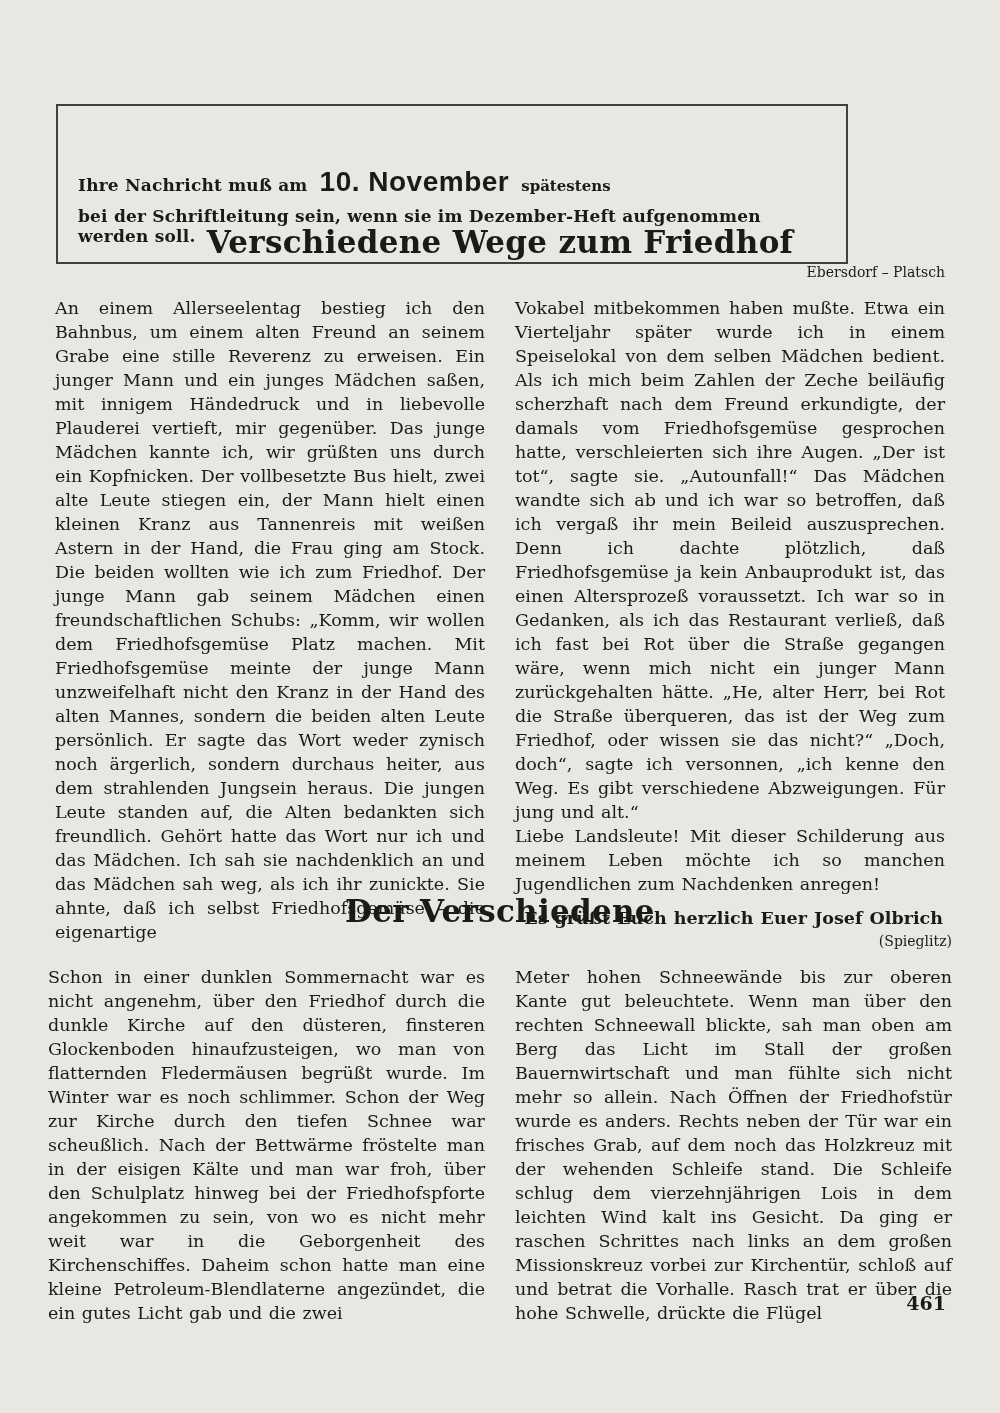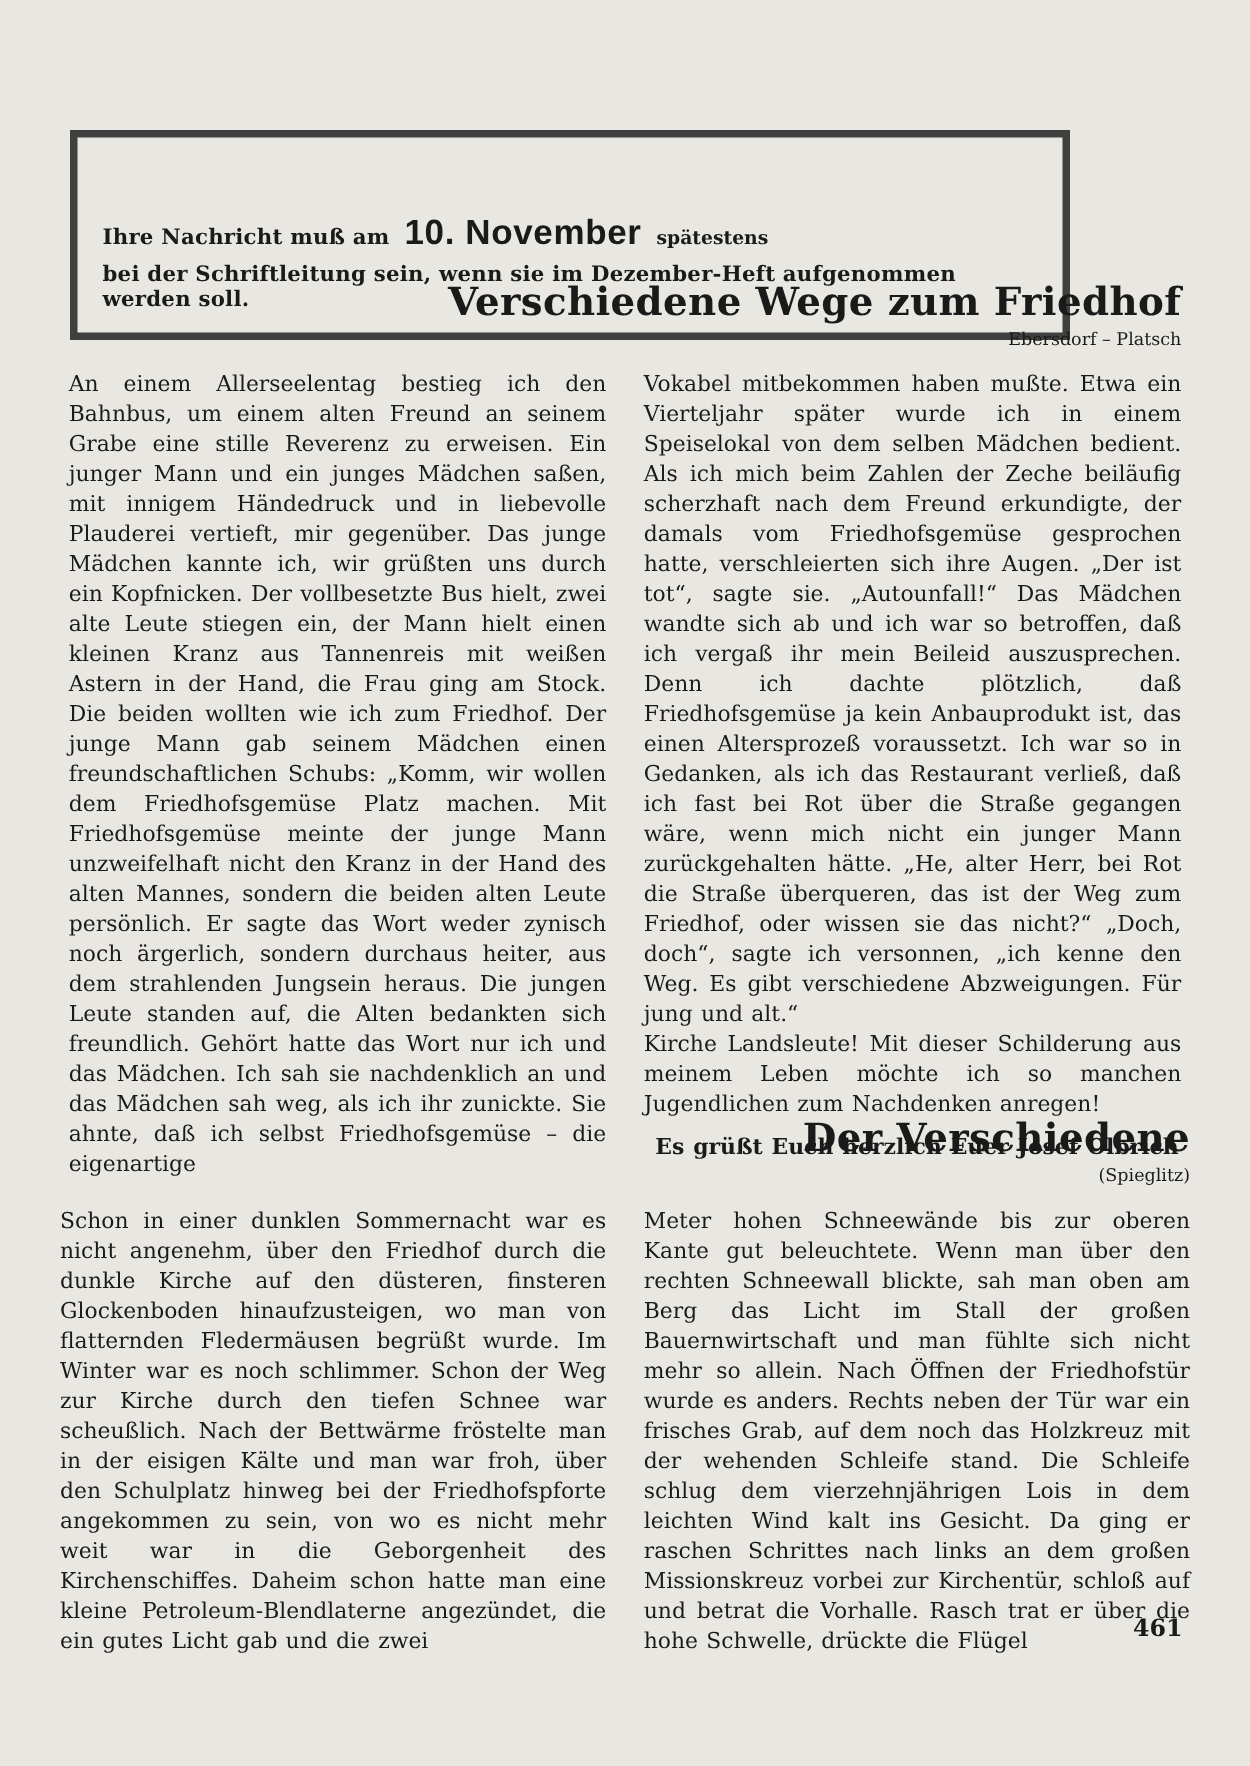--- a/index.html
+++ b/index.html
@@ -19,21 +19,21 @@
     width: 1000px;
     height: 1413px;
   }
 
   
   .notice-box {
     position: absolute;
     left: 56px;
     top: 104px;
     width: 748px;
-    border: 6px solid #404040;
+    border: 2px solid #404040;
     padding: 14px 20px 16px 20px;
     background: transparent;
   }
   .notice-line1 {
     display: flex;
     align-items: baseline;
     gap: 12px;
     white-space: nowrap;
   }
   .notice-prefix {
@@ -60,21 +60,21 @@
     font-weight: 700;
     letter-spacing: 0.2px;
   }
 
   
   .article1 { position: absolute; left: 55px; top: 224px; width: 890px; }
   .article2 { position: absolute; left: 48px; top: 893px; width: 904px; }
 
   .article-title {
     margin: 0;
-    text-align: right;
+    text-align: center;
     font-size: 31px;
     font-weight: 700;
     letter-spacing: 0.3px;
   }
   .article-subtitle {
     text-align: right;
     font-size: 14px;
     margin-top: 4px;
   }
   .columns {
@@ -125,21 +125,21 @@
 
   <div class="article1">
     <h1 class="article-title">Verschiedene Wege zum Friedhof</h1>
     <div class="article-subtitle">Ebersdorf – Platsch</div>
     <div class="columns">
       <div class="col">
         <p>An einem Allerseelentag bestieg ich den Bahnbus, um einem alten Freund an seinem Grabe eine stille Reverenz zu erweisen. Ein junger Mann und ein junges Mädchen saßen, mit innigem Händedruck und in liebevolle Plauderei vertieft, mir gegenüber. Das junge Mädchen kannte ich, wir grüßten uns durch ein Kopfnicken. Der vollbesetzte Bus hielt, zwei alte Leute stiegen ein, der Mann hielt einen kleinen Kranz aus Tannenreis mit weißen Astern in der Hand, die Frau ging am Stock. Die beiden wollten wie ich zum Friedhof. Der junge Mann gab seinem Mädchen einen freundschaftlichen Schubs: „Komm, wir wollen dem Friedhofsgemüse Platz machen. Mit Friedhofsgemüse meinte der junge Mann unzweifelhaft nicht den Kranz in der Hand des alten Mannes, sondern die beiden alten Leute persönlich. Er sagte das Wort weder zynisch noch ärgerlich, sondern durchaus heiter, aus dem strahlenden Jungsein heraus. Die jungen Leute standen auf, die Alten bedankten sich freundlich. Gehört hatte das Wort nur ich und das Mädchen. Ich sah sie nachdenklich an und das Mädchen sah weg, als ich ihr zunickte. Sie ahnte, daß ich selbst Friedhofsgemüse – die eigenartige</p>
       </div>
       <div class="col">
         <p>Vokabel mitbekommen haben mußte. Etwa ein Vierteljahr später wurde ich in einem Speiselokal von dem selben Mädchen bedient. Als ich mich beim Zahlen der Zeche beiläufig scherzhaft nach dem Freund erkundigte, der damals vom Friedhofsgemüse gesprochen hatte, verschleierten sich ihre Augen. „Der ist tot“, sagte sie. „Autounfall!“ Das Mädchen wandte sich ab und ich war so betroffen, daß ich vergaß ihr mein Beileid auszusprechen. Denn ich dachte plötzlich, daß Friedhofsgemüse ja kein Anbauprodukt ist, das einen Altersprozeß voraussetzt. Ich war so in Gedanken, als ich das Restaurant verließ, daß ich fast bei Rot über die Straße gegangen wäre, wenn mich nicht ein junger Mann zurückgehalten hätte. „He, alter Herr, bei Rot die Straße überqueren, das ist der Weg zum Friedhof, oder wissen sie das nicht?“ „Doch, doch“, sagte ich versonnen, „ich kenne den Weg. Es gibt verschiedene Abzweigungen. Für jung und alt.“</p>
-        <p class="para-gap">Kirche Landsleute! Mit dieser Schilderung aus meinem Leben möchte ich so manchen Jugendlichen zum Nachdenken anregen!</p>
+        <p class="para-gap">Liebe Landsleute! Mit dieser Schilderung aus meinem Leben möchte ich so manchen Jugendlichen zum Nachdenken anregen!</p>
         <p class="signature">Es grüßt Euch herzlich Euer Josef Olbrich</p>
       </div>
     </div>
   </div>
 
   <div class="article2">
     <h1 class="article-title">Der Verschiedene</h1>
     <div class="article-subtitle">(Spieglitz)</div>
     <div class="columns">
       <div class="col">

